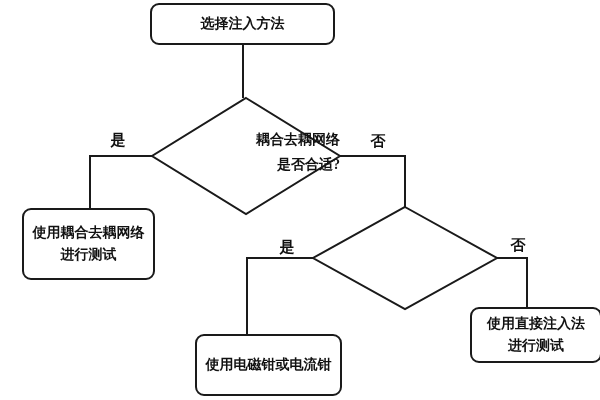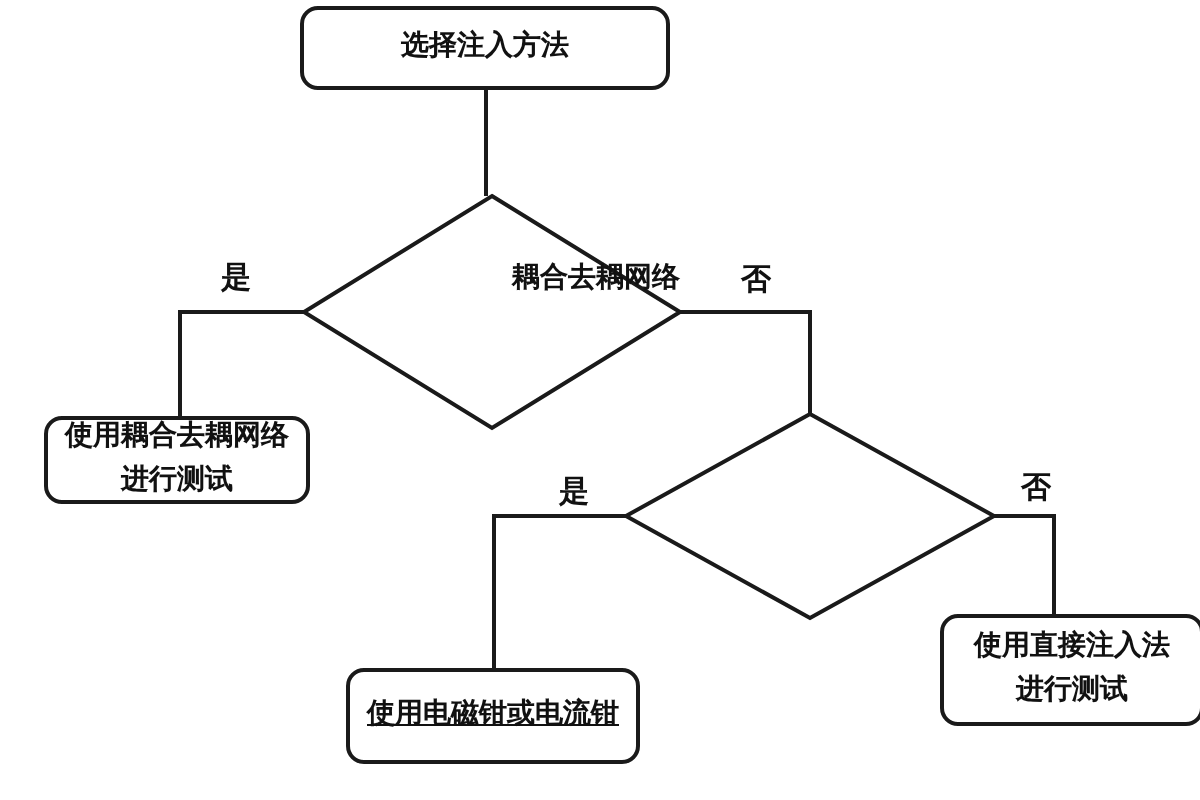--- a/index.html
+++ b/index.html
@@ -72,35 +72,36 @@
     <polygon points="246,98 340,156 246,214 152,156" fill="#ffffff" stroke="#1a1a1a" stroke-width="2" stroke-linejoin="miter"></polygon>
     <polygon points="405,207 497,258 405,309 313,258" fill="#ffffff" stroke="#1a1a1a" stroke-width="2" stroke-linejoin="miter"></polygon>
   </svg>
 
   <div class="node-box" style="left:150px; top:3px; width:185px; height:42px;">
     <div>选择注入方法</div>
   </div>
 
   <div class="diamond-text" style="left:152px; top:127px; width:188px;">
     <div>耦合去耦网络</div>
+    <div>是否合适?</div>
   </div>
 
   <div class="edge-label" style="left:118px; top:140px;">是</div>
   <div class="edge-label" style="left:378px; top:141px;">否</div>
 
-  <div class="node-box" style="left:22px; top:208px; width:133px; height:44px;">
+  <div class="node-box" style="left:22px; top:208px; width:133px; height:72px;">
     <div>使用耦合去耦网络</div>
     <div>进行测试</div>
   </div>
 
 
   <div class="edge-label" style="left:287px; top:247px;">是</div>
   <div class="edge-label" style="left:518px; top:245px;">否</div>
 
-  <div class="node-box" style="left:173px; top:334px; width:147px; height:48px;text-decoration:underline;">
+  <div class="node-box" style="left:195px; top:334px; width:147px; height:62px;">
     <div>使用电磁钳或电流钳</div>
   </div>
 
   <div class="node-box" style="left:470px; top:307px; width:132px; height:56px;">
     <div>使用直接注入法</div>
     <div>进行测试</div>
   </div>
 
 </div>
 

